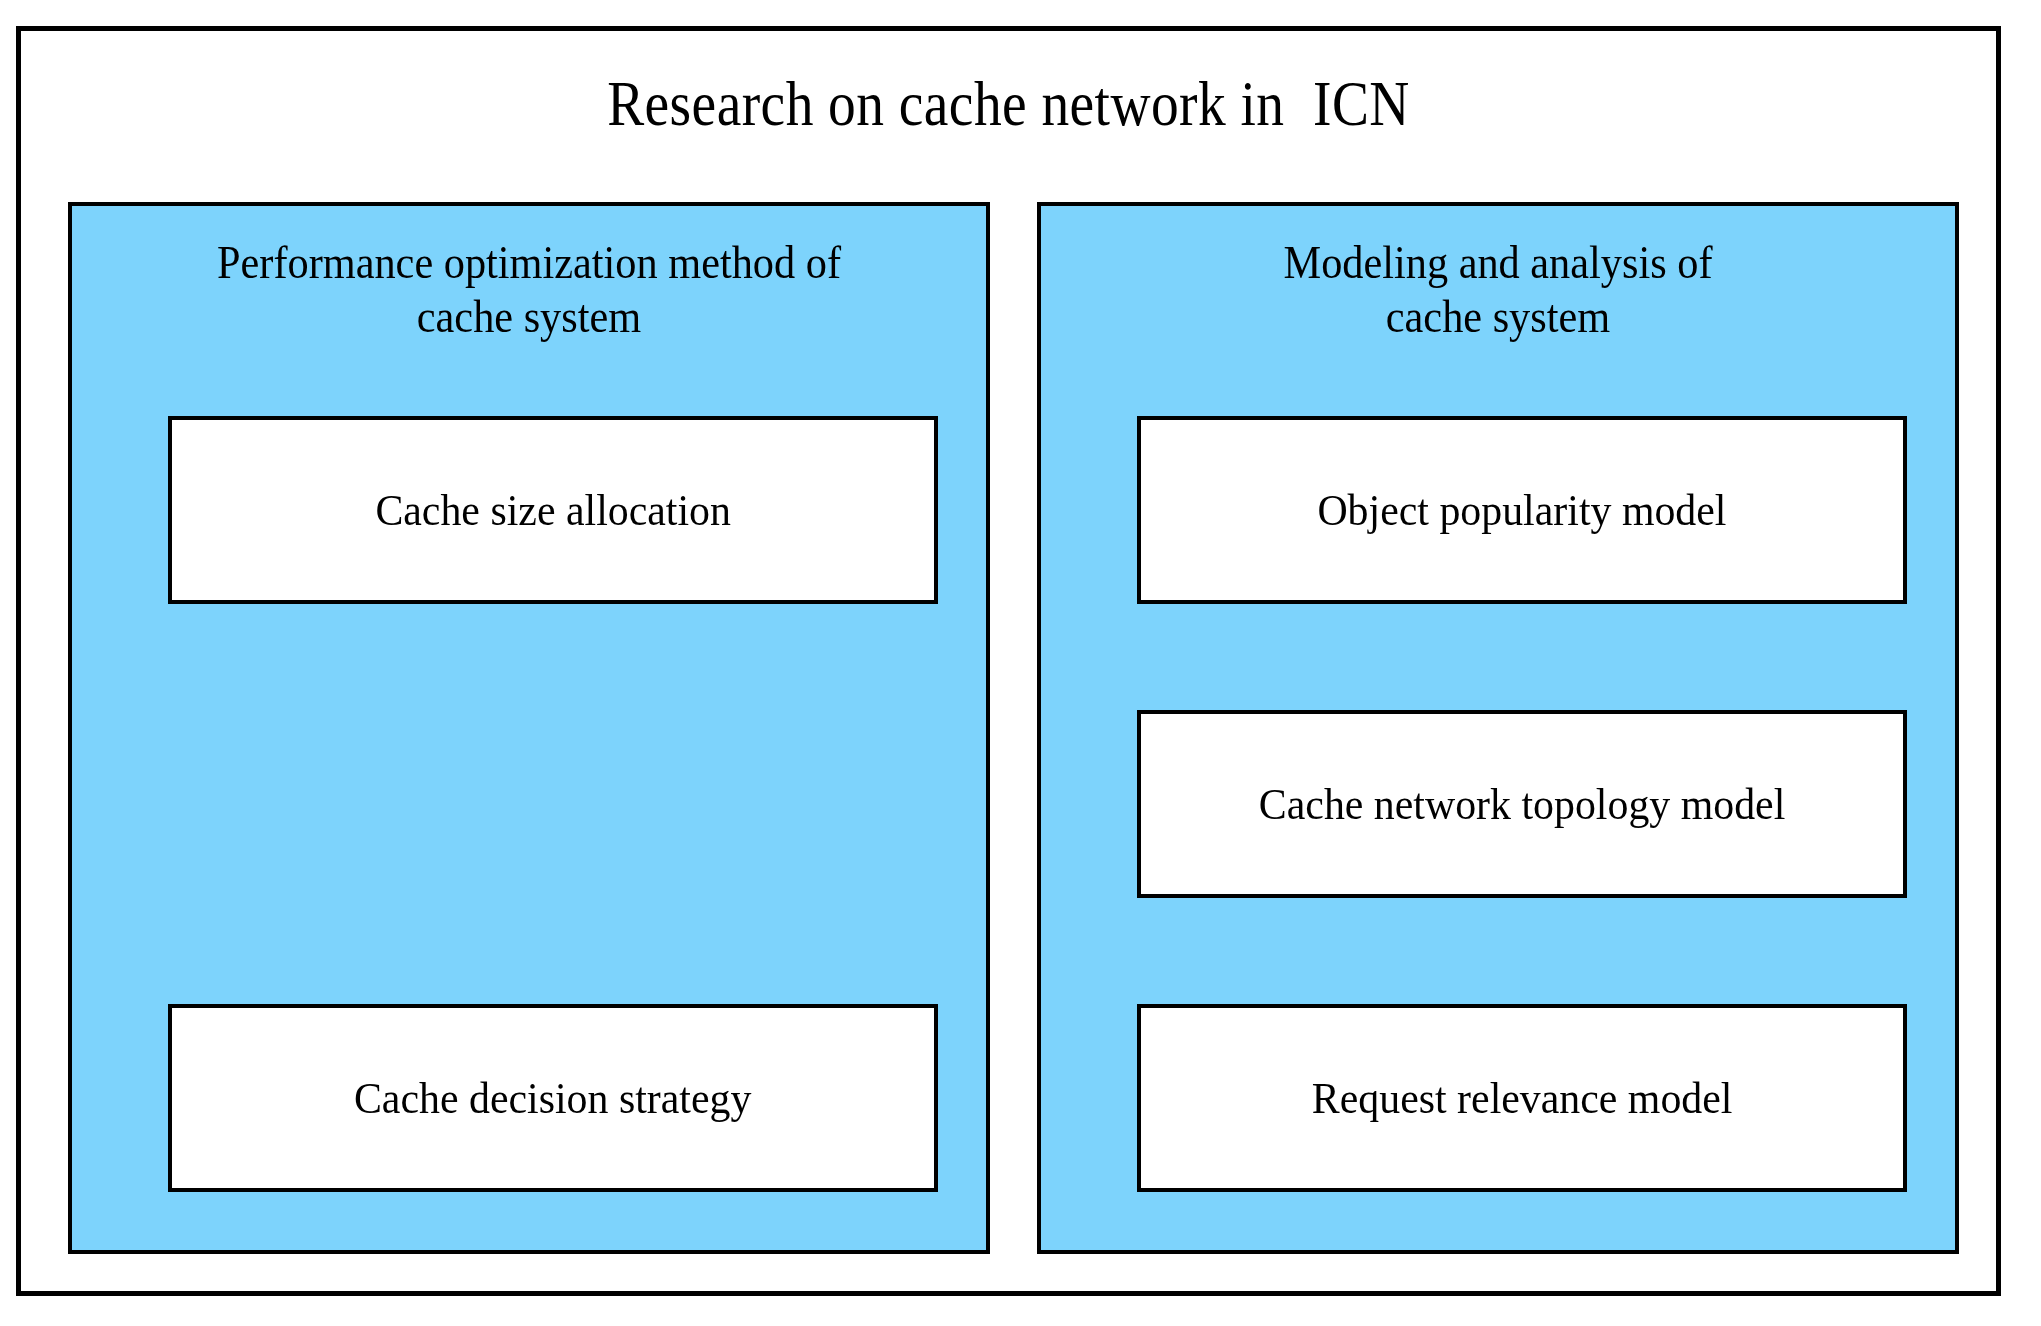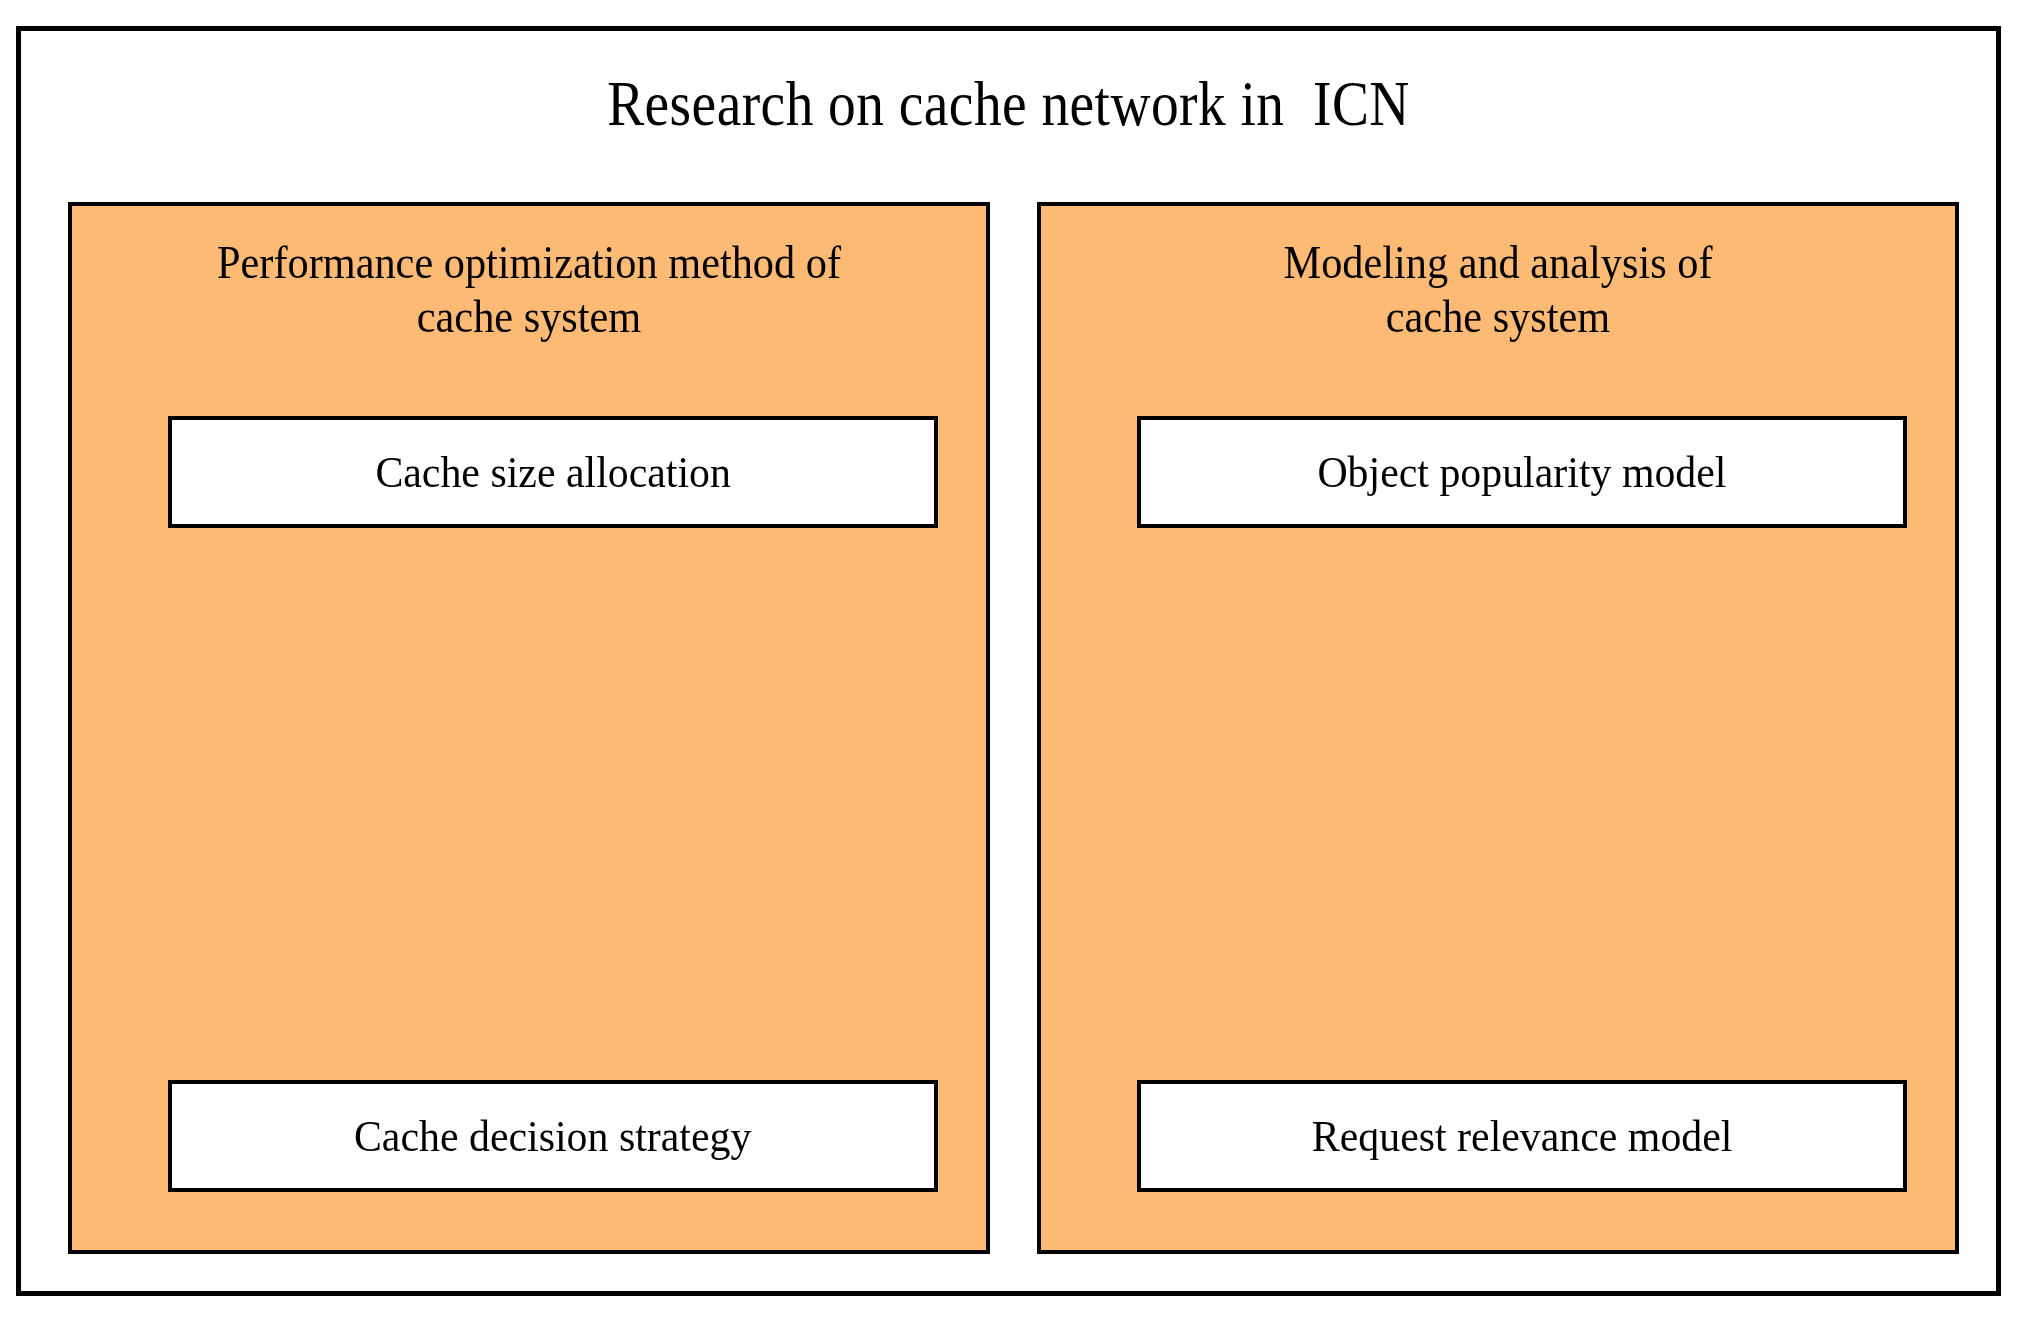--- a/index.html
+++ b/index.html
@@ -50,21 +50,21 @@
     width: 1891px;
     height: 1052px;
     display: flex;
     justify-content: space-between;
   }
 
   .column-panel {
     width: 922px;
     border: 4px solid #000000;
     box-sizing: border-box;
-    background: #fdba74;
+    background: #7dd3fc;
     position: relative;
   }
 
   .panel-header {
     margin-top: 30px;
     text-align: center;
     font-size: 46px;
     line-height: 1.18;
     padding: 0 12px;
     transform: scaleX(0.92);
@@ -80,21 +80,21 @@
     left: 48px;
     right: 48px;
     top: 210px;
     bottom: 58px;
     display: flex;
     flex-direction: column;
     justify-content: space-between;
   }
 
   .item-box {
-    height: 112px;
+    height: 188px;
     border: 4px solid #000000;
     box-sizing: border-box;
     background: #ffffff;
     display: flex;
     align-items: center;
     justify-content: center;
     margin-left: 48px;
   }
 
   .item-label {
@@ -133,19 +133,22 @@
     <div class="column-panel">
       <div class="panel-header">
         <span class="hdr-line">Modeling and analysis of</span>
         <span class="hdr-line">cache system</span>
       </div>
       <div class="item-list">
         <div class="item-box">
           <span class="item-label">Object popularity model</span>
         </div>
         <div class="item-box">
+          <span class="item-label">Cache network topology model</span>
+        </div>
+        <div class="item-box">
           <span class="item-label">Request relevance model</span>
         </div>
       </div>
     </div>
 
   </div>
 </div>
 
 </body></html>

